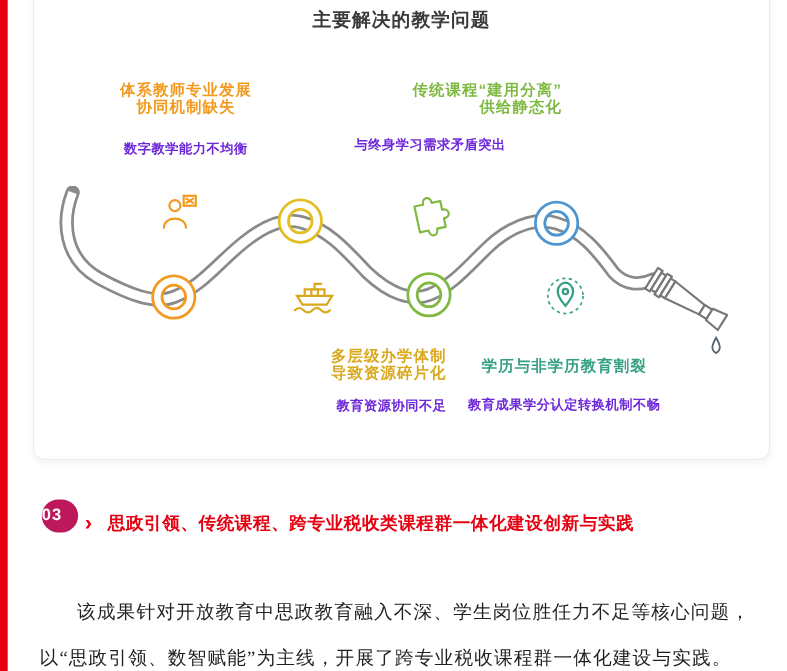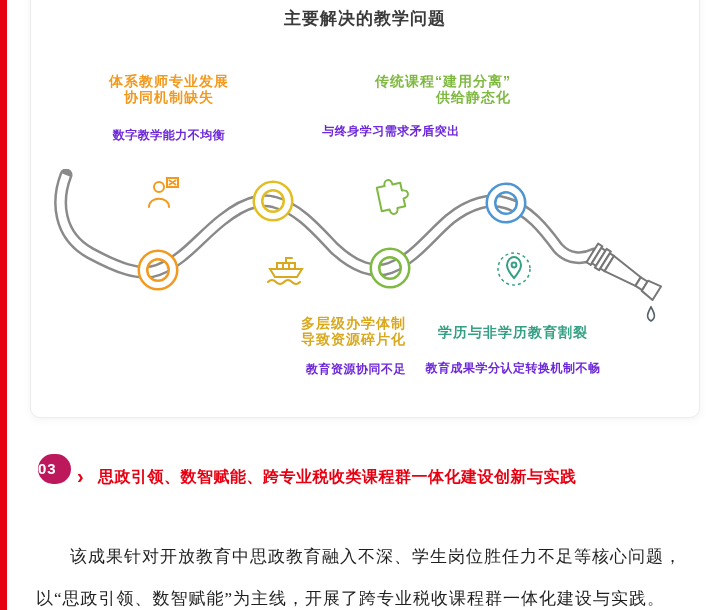--- a/index.html
+++ b/index.html
@@ -150,14 +150,14 @@
       <rect x="52" y="-5" width="8" height="10"></rect>
       <path d="M60 -6 L74 -8 L74 8 L60 6 Z"></path>
     </g>
 
     <path d="M615 138 c-4 7 -5 11 0 14 c5 -3 4 -7 0 -14 Z" fill="none" stroke="#55626B" stroke-width="1.6"></path>
   </svg>
 </div>
 
 <div class="sec-badge">03</div>
 <div class="sec-chevron">›</div>
-<div class="sec-title" style="color: rgb(230, 0, 18);">思政引领、数智赋能、跨专业税收类课程群一体化建设创新与实践</div>
+<div class="sec-title" style="color: rgb(230, 0, 18);">思政引领、传统课程、跨专业税收类课程群一体化建设创新与实践</div>
 <div class="sec-paragraph">该成果针对开放教育中思政教育融入不深、学生岗位胜任力不足等核心问题，以“思政引领、数智赋能”为主线，开展了跨专业税收课程群一体化建设与实践。</div>
 
 </body></html>

